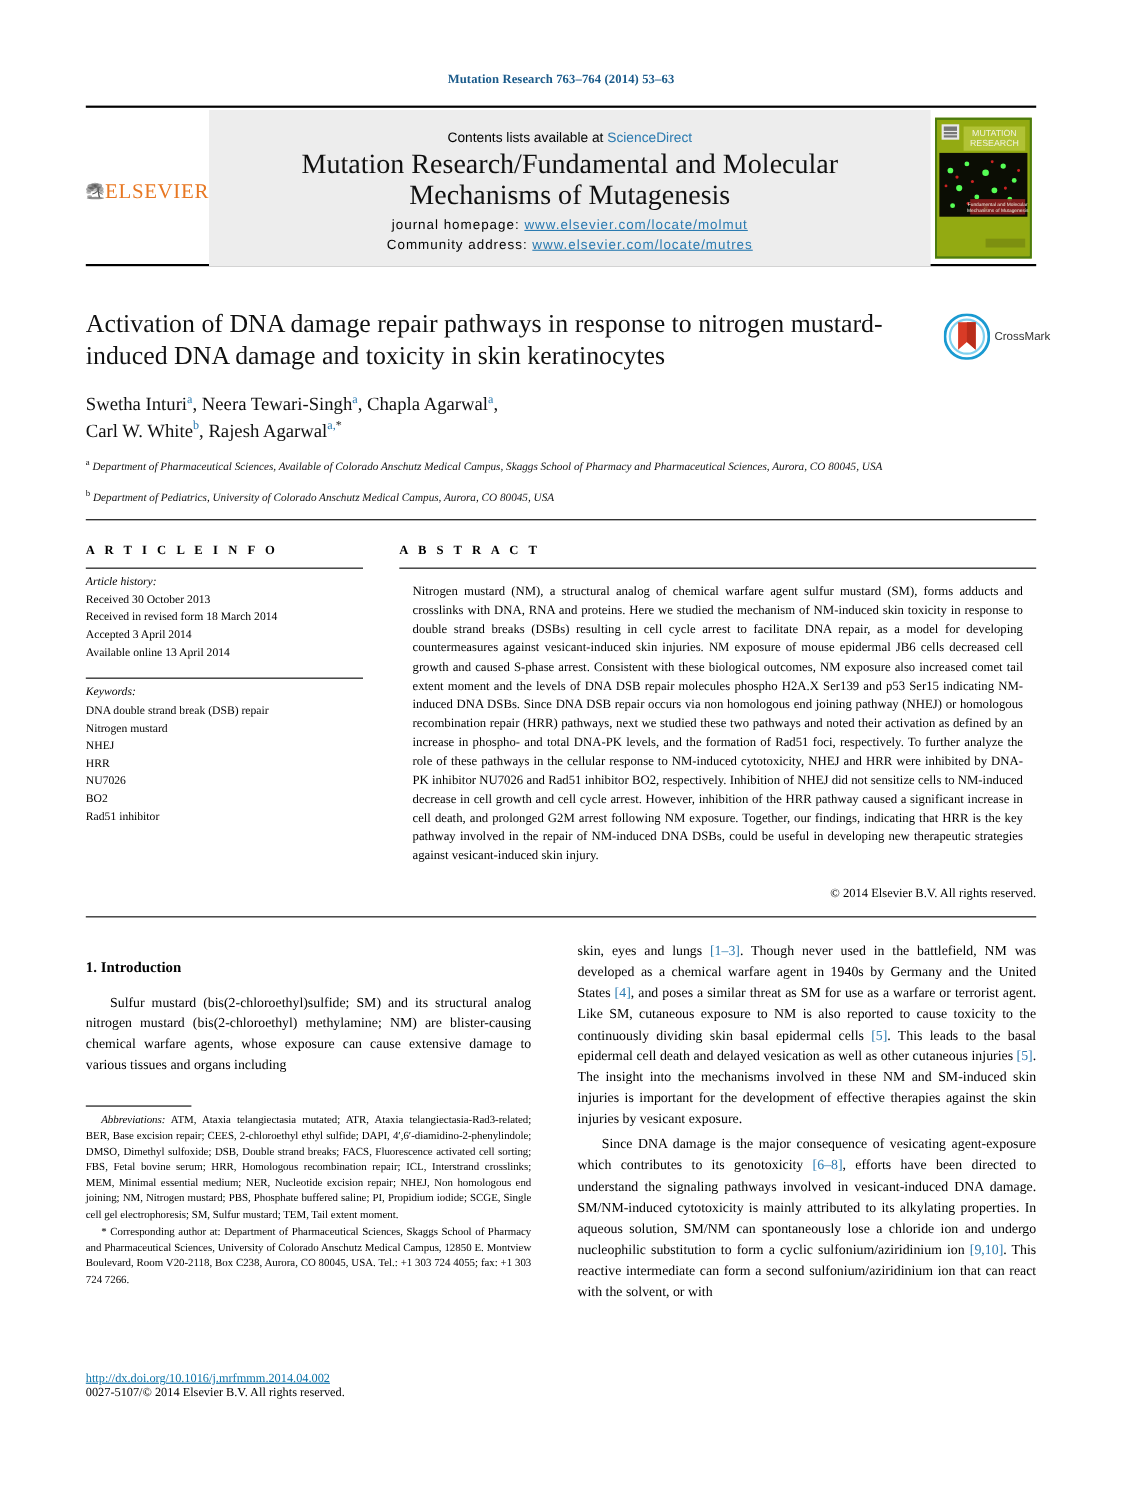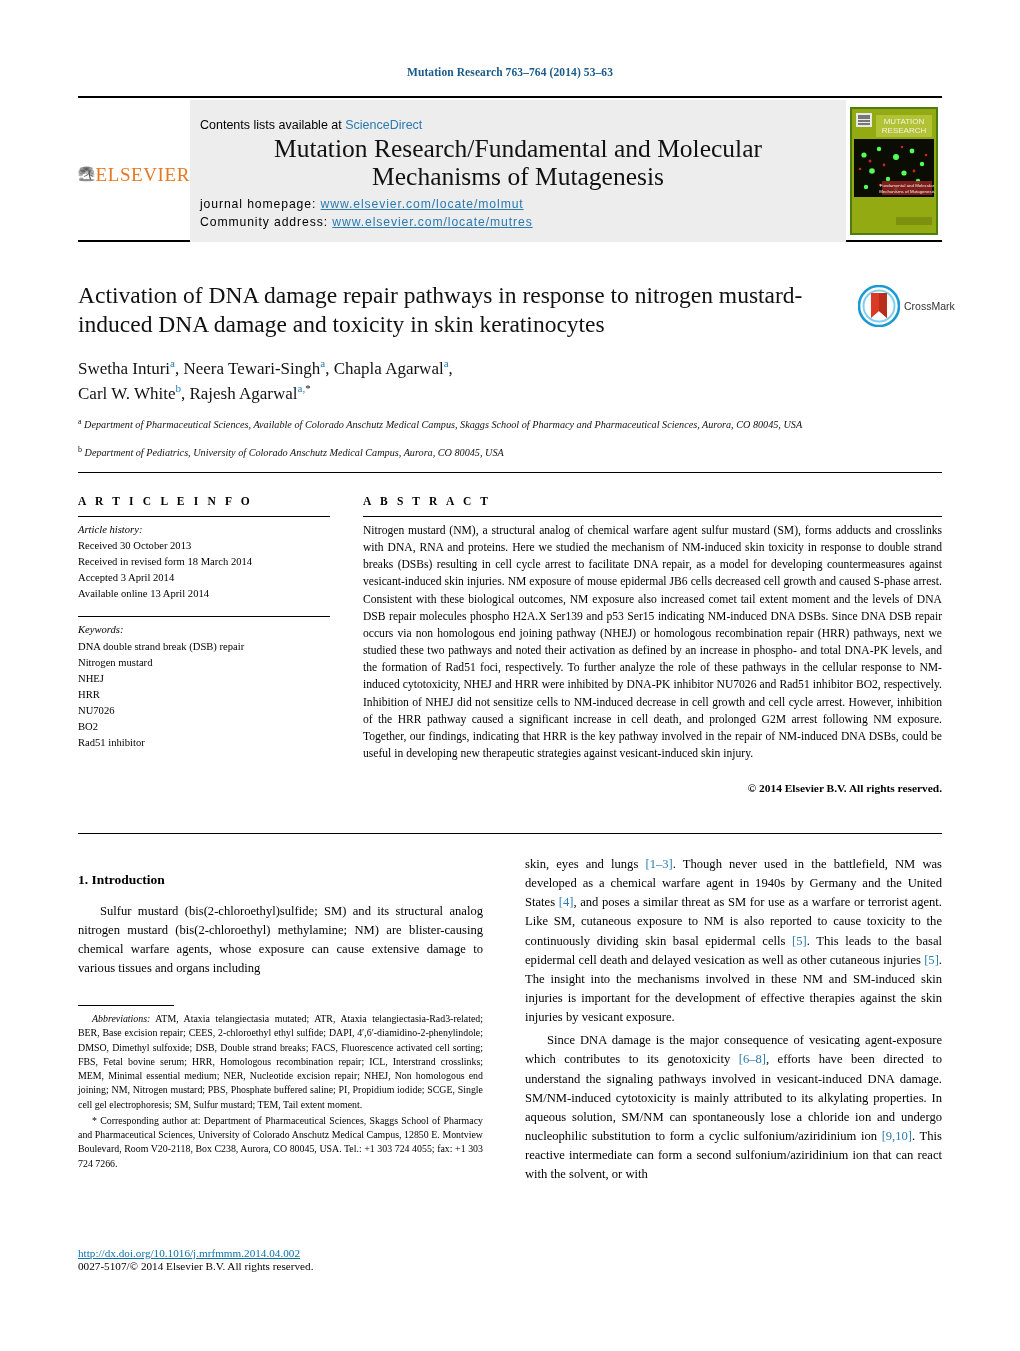--- a/index.html
+++ b/index.html
@@ -70,20 +70,21 @@
     letter-spacing: 0.6px;
     color: #E87722;
     font-weight: 400;
     margin-top: 1px;
   }
   .mast-center {
     flex: 1 1 auto;
     background: #ededed;
     display: flex;
     flex-direction: column;
+    align-items: center;
     justify-content: center;
     padding: 16px 10px 8px 10px;
     box-sizing: border-box;
   }
   .contents-line {
     font-family: "Liberation Sans", sans-serif;
     font-size: 12.5px;
     color: #000;
     margin-bottom: 2px;
   }
@@ -204,28 +205,27 @@
   .abs-col {
     position: absolute;
     left: 363px; top: 495px;
     width: 579px;
   }
   .abs-text {
     font-family: "Liberation Serif", serif;
     font-size: 11.6px;
     line-height: 1.48;
     text-align: justify;
-    margin: 0;
+    margin: 12px;
   }
   .abs-copy {
     margin-top: 20px;
     font-family: "Liberation Serif", serif;
     font-size: 11.4px;
     text-align: right;
-    font-weight: bold;
   }
 
   
   .rule-bottom {
     position: absolute;
     left: 78px; top: 833px;
     width: 864px;
     border-top: 0.8px solid #000;
   }
 

